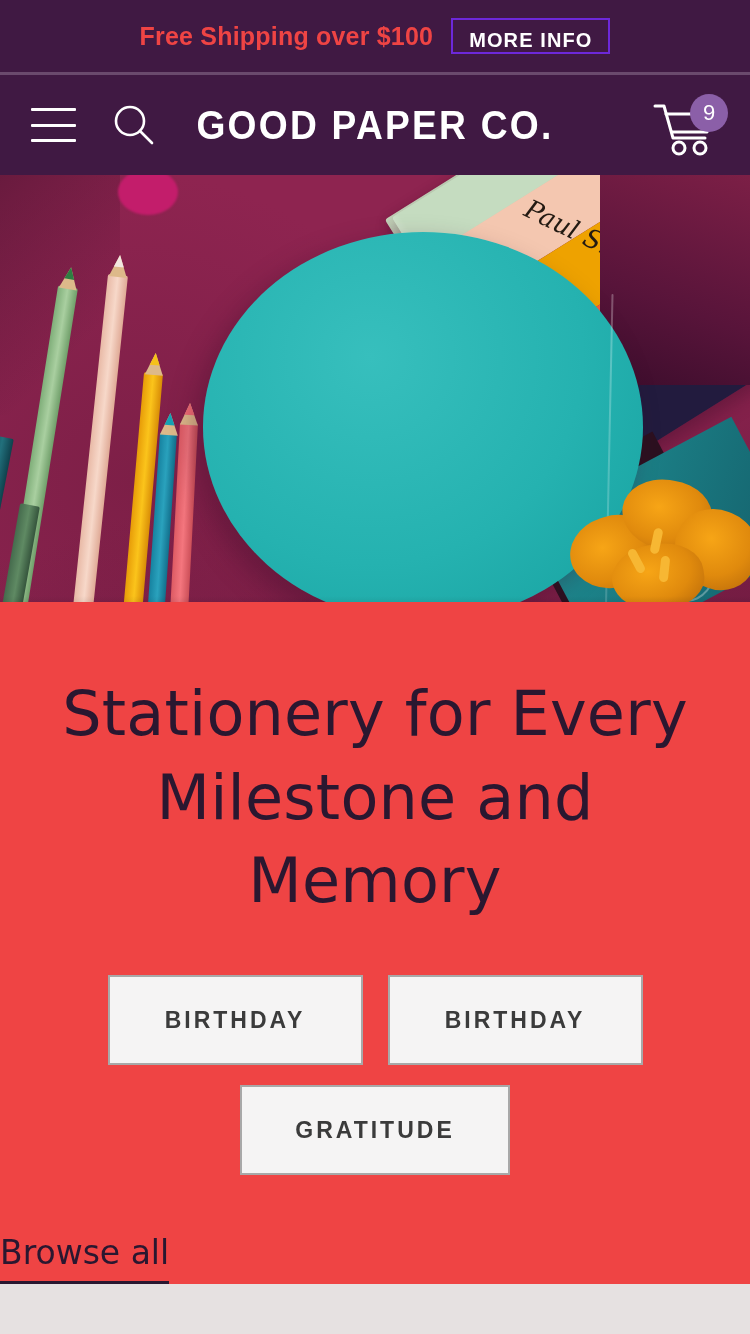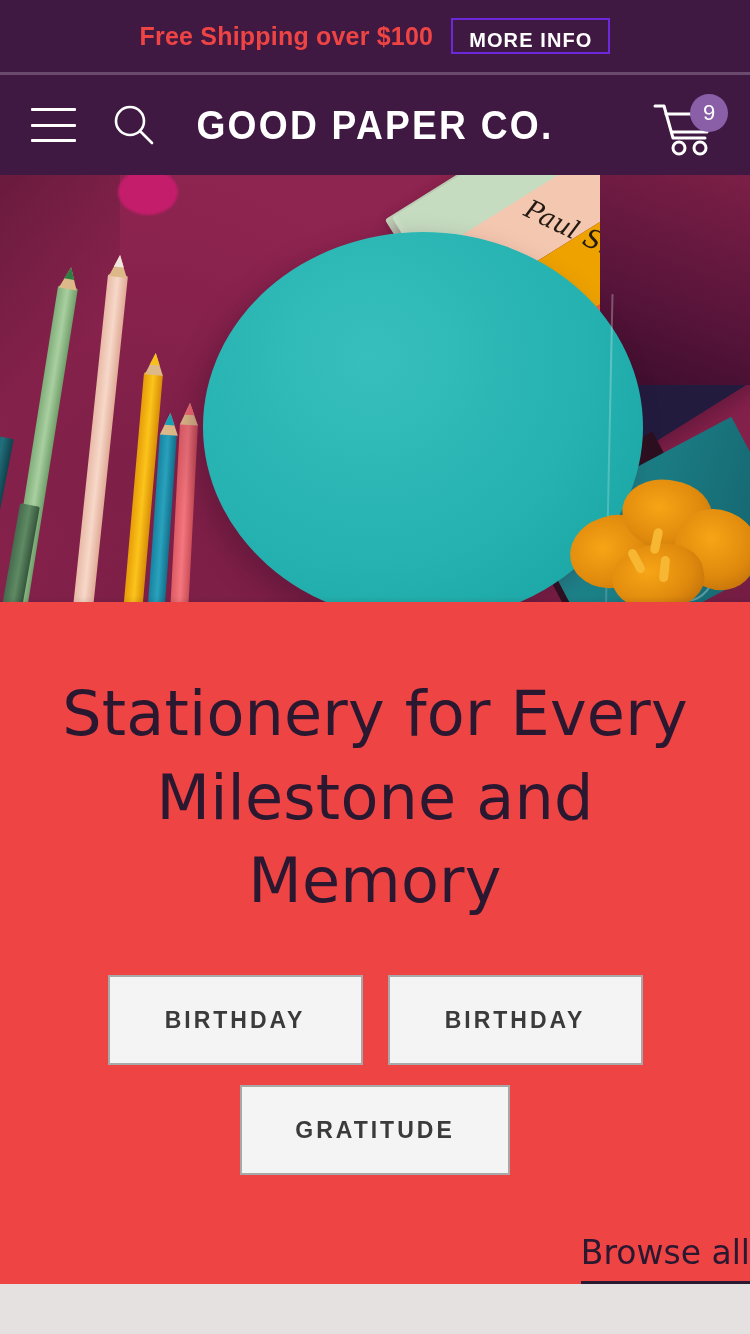--- a/index.html
+++ b/index.html
@@ -264,21 +264,21 @@
     padding:0 30px;
     height:90px;
     min-width:255px;
     display:flex;
     align-items:center;
     justify-content:center;
     cursor:pointer;
     font-family:"Liberation Sans", sans-serif;
   }
   .cat-btn.w-gratitude { min-width:270px; }
-  .browse-wrap { display:flex; justify-content:flex-end; margin-top:58px; }
+  .browse-wrap { display:flex; justify-content:flex-start; margin-top:58px; }
   .browse-all {
     color:#2a1730;
     font-size:33px;
     text-decoration:none;
     border-bottom:3px solid #2a1730;
     padding-bottom:9px;
     cursor:pointer;
     font-family:"DejaVu Sans", sans-serif;
   }
 </style>

